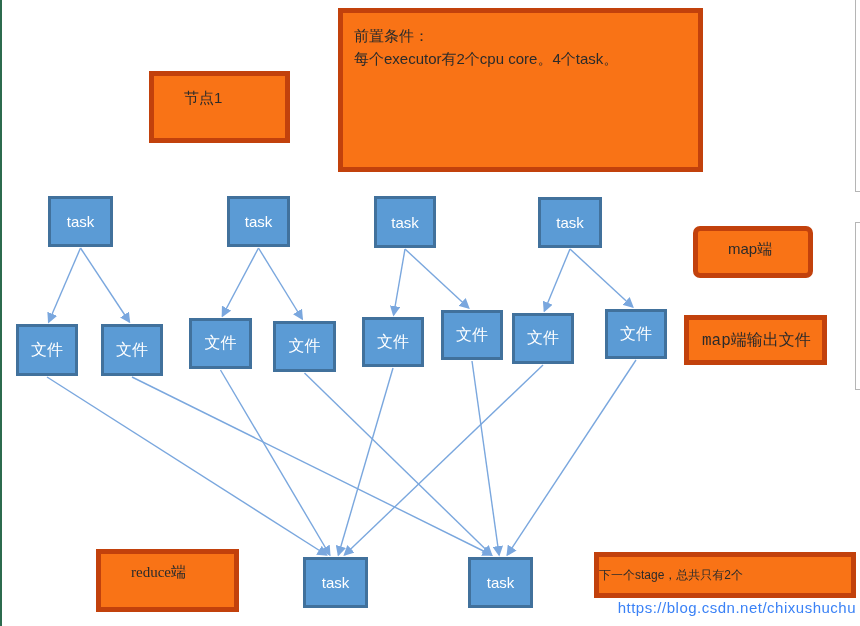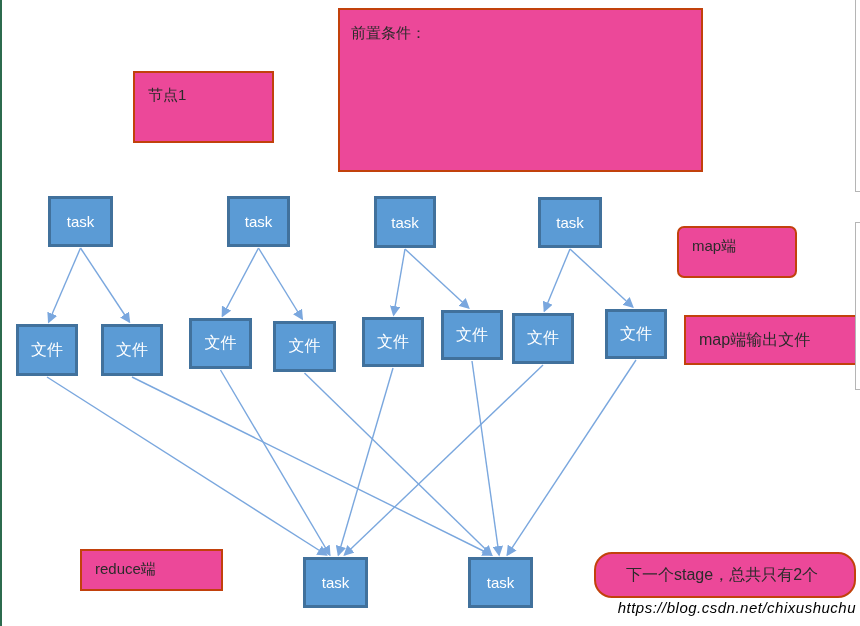--- a/index.html
+++ b/index.html
@@ -9,30 +9,30 @@
     color:#333;
   }
   .green-edge{position:absolute;left:0;top:0;width:2px;height:626px;}
   #edge-layer{position:absolute;left:0;top:0;pointer-events:none;}
   .node{
     position:absolute;display:flex;align-items:center;justify-content:center;
     color:#ffffff;font-size:15px;box-sizing:border-box;
   }
   .node.file{font-size:16px;}
   .label-box{
-    position:absolute;box-sizing:border-box;background:#ec4899;
-    border:2px solid #c2410c;font-size:15px;color:#2b2b2b;
+    position:absolute;box-sizing:border-box;background:#f97316;
+    border:5px solid #c2410c;font-size:15px;color:#2b2b2b;
   }
-  .pad-tl{padding:9px 0 0 13px;}
+  .pad-tl{padding:9px 0 0 30px;margin-left:16px;}
   .txt-line{min-height:23px;line-height:23px;white-space:nowrap;}
   #precondition-box{padding:11px 0 0 11px;font-size:15px;}
   #node-label-box .txt-line{line-height:25px;min-height:25px;}
   #map-output-box,#next-stage-box{display:flex;align-items:center;}
   #map-output-box{padding-left:13px;font-size:16px;}
-  #next-stage-box{padding-left:30px;font-size:16px;border-radius:18px;}
+  #next-stage-box{font-size:12px;}
   .partial-box{position:absolute;box-sizing:border-box;border:1px solid #b5b5b5;background:#fff;}
   #watermark{
     position:absolute;right:4px;top:599px;font-size:15px;letter-spacing:0.5px;
     white-space:nowrap;
   }
 </style>
 </head>
 <body>
 
 <div id="canvas">
@@ -77,33 +77,34 @@
       <div class="node file" style="left: 362px; top: 317px; width: 62px; height: 50px; background: rgb(91, 155, 213); border: 3px solid rgb(65, 113, 156);">文件</div>
       <div class="node file" style="left: 441px; top: 310px; width: 62px; height: 50px; background: rgb(91, 155, 213); border: 3px solid rgb(65, 113, 156);">文件</div>
       <div class="node file" style="left: 512px; top: 313px; width: 62px; height: 51px; background: rgb(91, 155, 213); border: 3px solid rgb(65, 113, 156);">文件</div>
       <div class="node file" style="left: 605px; top: 309px; width: 62px; height: 50px; background: rgb(91, 155, 213); border: 3px solid rgb(65, 113, 156);">文件</div>
       <div class="node" style="left: 303px; top: 557px; width: 65px; height: 51px; background: rgb(91, 155, 213); border: 3px solid rgb(65, 113, 156);">task</div>
       <div class="node" style="left: 468px; top: 557px; width: 65px; height: 51px; background: rgb(91, 155, 213); border: 3px solid rgb(65, 113, 156);">task</div>
     </div>
 
   <div class="label-box" id="precondition-box" style="left:338px;top:8px;width:365px;height:164px;">
     <div class="txt-line">前置条件：</div>
+    <div class="txt-line">每个executor有2个cpu core。4个task。</div>
     <div class="txt-line"></div>
   </div>
 
   <div class="label-box pad-tl" id="node-label-box" style="left:133px;top:71px;width:141px;height:72px;">
     <div class="txt-line">节点1</div>
   </div>
 
   <div class="label-box pad-tl" id="map-side-box" style="left:677px;top:226px;width:120px;height:52px;border-radius:7px;">map端</div>
 
-  <div class="label-box" id="map-output-box" style="left:684px;top:315px;width:176px;height:50px;">map端输出文件</div>
+  <div class="label-box" id="map-output-box" style="left:684px;top:315px;width:143px;height:50px;font-family:Liberation Mono, monospace;">map端输出文件</div>
 
-  <div class="label-box pad-tl" id="reduce-side-box" style="left:80px;top:549px;width:143px;height:42px;">reduce端</div>
+  <div class="label-box pad-tl" id="reduce-side-box" style="left:80px;top:549px;width:143px;height:63px;font-family:Liberation Serif, serif;">reduce端</div>
 
   <div class="label-box" id="next-stage-box" style="left:594px;top:552px;width:262px;height:46px;">下一个stage，总共只有2个</div>
 
   <div class="partial-box" style="left:855px;top:-6px;width:14px;height:198px;"></div>
   <div class="partial-box" style="left:855px;top:222px;width:14px;height:168px;"></div>
 
-  <div id="watermark" style="color: #000000; font-style: italic;">https://blog.csdn.net/chixushuchu</div>
+  <div id="watermark" style="color: #3b82f6;">https://blog.csdn.net/chixushuchu</div>
 
 </div>
 
 </body></html>

